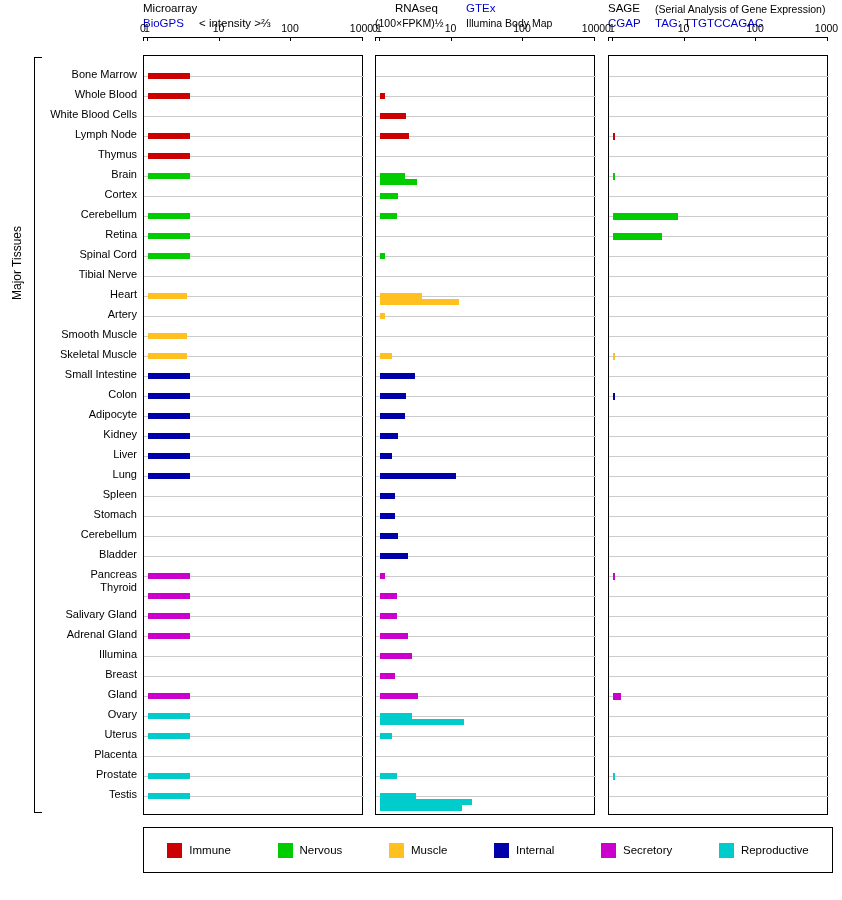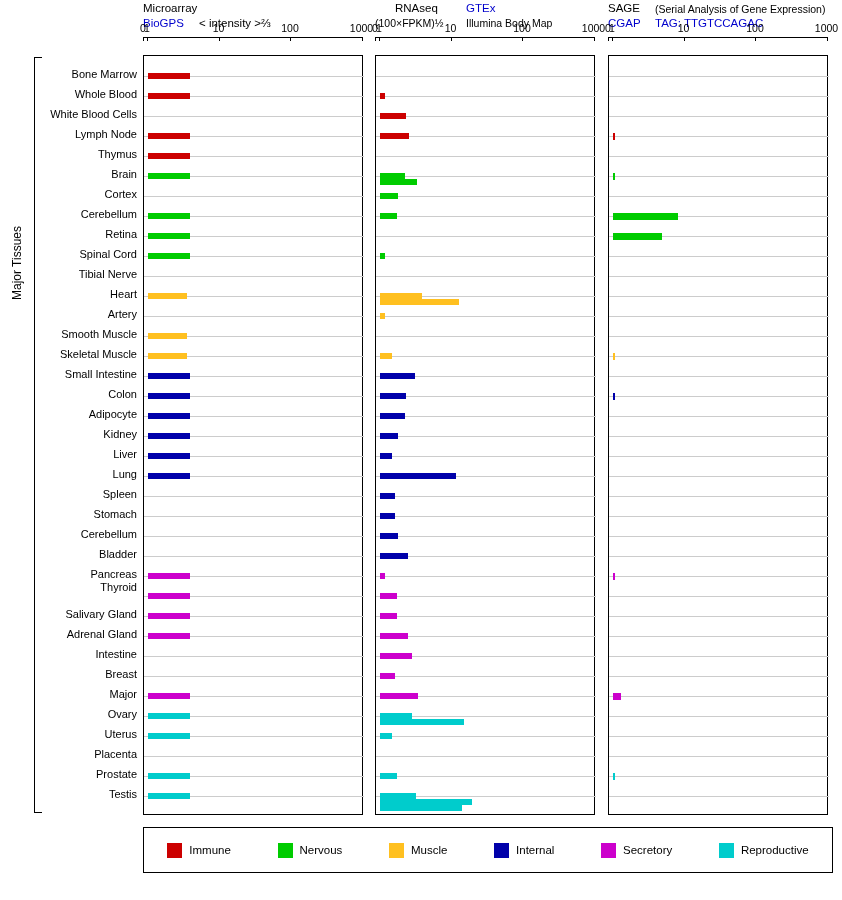--- a/index.html
+++ b/index.html
@@ -408,23 +408,23 @@
       <div class="rowlabel" style="top: 449px; right: 6px;">Liver</div>
       <div class="rowlabel" style="top: 469px; right: 6px;">Lung</div>
       <div class="rowlabel" style="top: 489px; right: 6px; text-align: right;">Spleen</div>
       <div class="rowlabel" style="top: 509px; right: 6px;">Stomach</div>
       <div class="rowlabel" style="top: 529px; right: 6px;">Cerebellum</div>
       <div class="rowlabel" style="top: 549px; right: 6px;">Bladder</div>
       <div class="rowlabel" style="top: 569px; right: 6px;">Pancreas</div>
       <div class="rowlabel" style="top: 582px; right: 6px;">Thyroid</div>
       <div class="rowlabel" style="top: 609px; right: 6px;">Salivary Gland</div>
       <div class="rowlabel" style="top: 629px; right: 6px; margin-left: 28px;">Adrenal Gland</div>
-      <div class="rowlabel" style="top: 649px; right: 6px;">Intestine</div>
+      <div class="rowlabel" style="top: 649px; right: 6px;">Illumina</div>
       <div class="rowlabel" style="top: 669px; right: 6px;">Breast</div>
-      <div class="rowlabel" style="top: 689px; right: 6px;">Major</div>
+      <div class="rowlabel" style="top: 689px; right: 6px;">Gland</div>
       <div class="rowlabel" style="top: 709px; right: 6px;">Ovary</div>
       <div class="rowlabel" style="top: 729px; right: 6px;">Uterus</div>
       <div class="rowlabel" style="top: 749px; right: 6px; text-align: center;">Placenta</div>
       <div class="rowlabel" style="top: 769px; right: 6px; margin-left: 34px;">Prostate</div>
       <div class="rowlabel" style="top: 789px; right: 6px;">Testis</div>
     </div>
 
   <div class="bracket" id="ybracket" style="left:34px; top:57px; height:756px;"></div>
   <div id="ytitle">Major Tissues</div>
 

